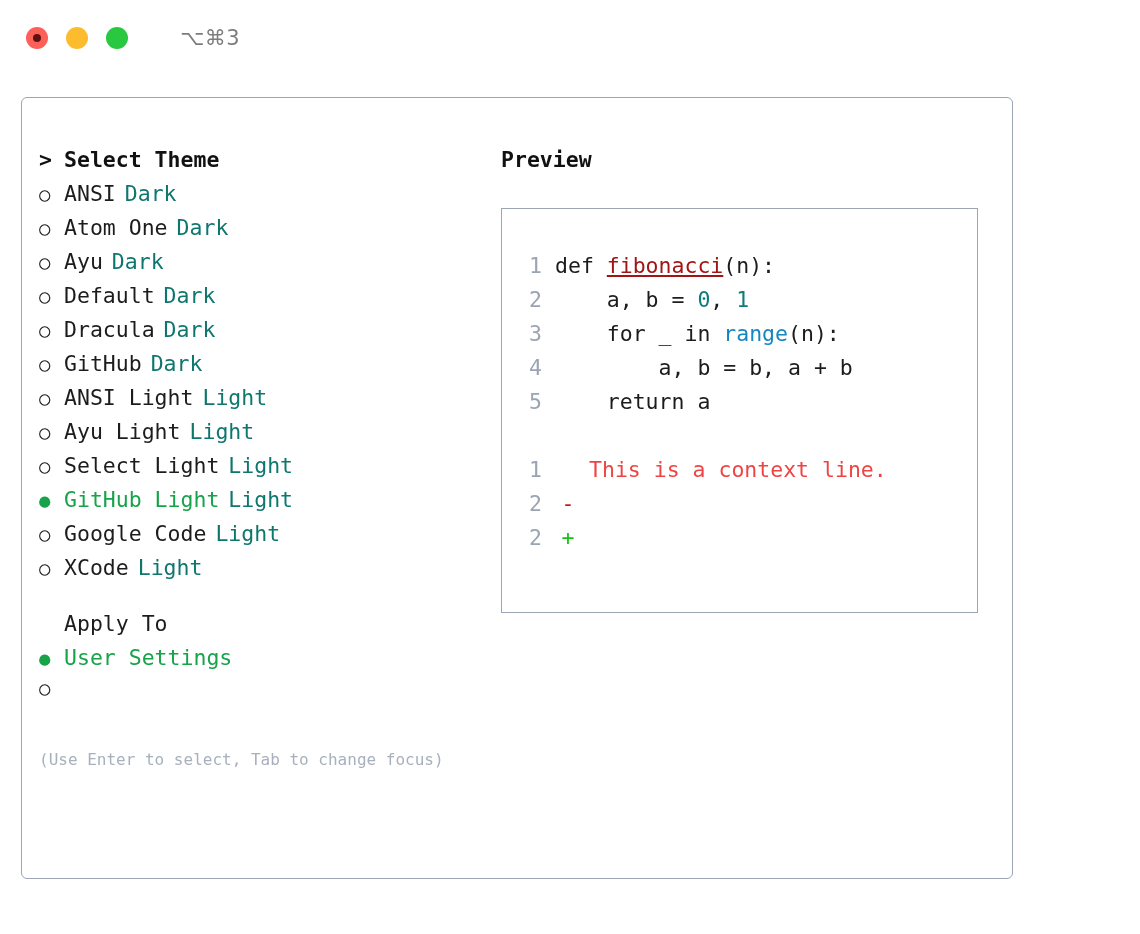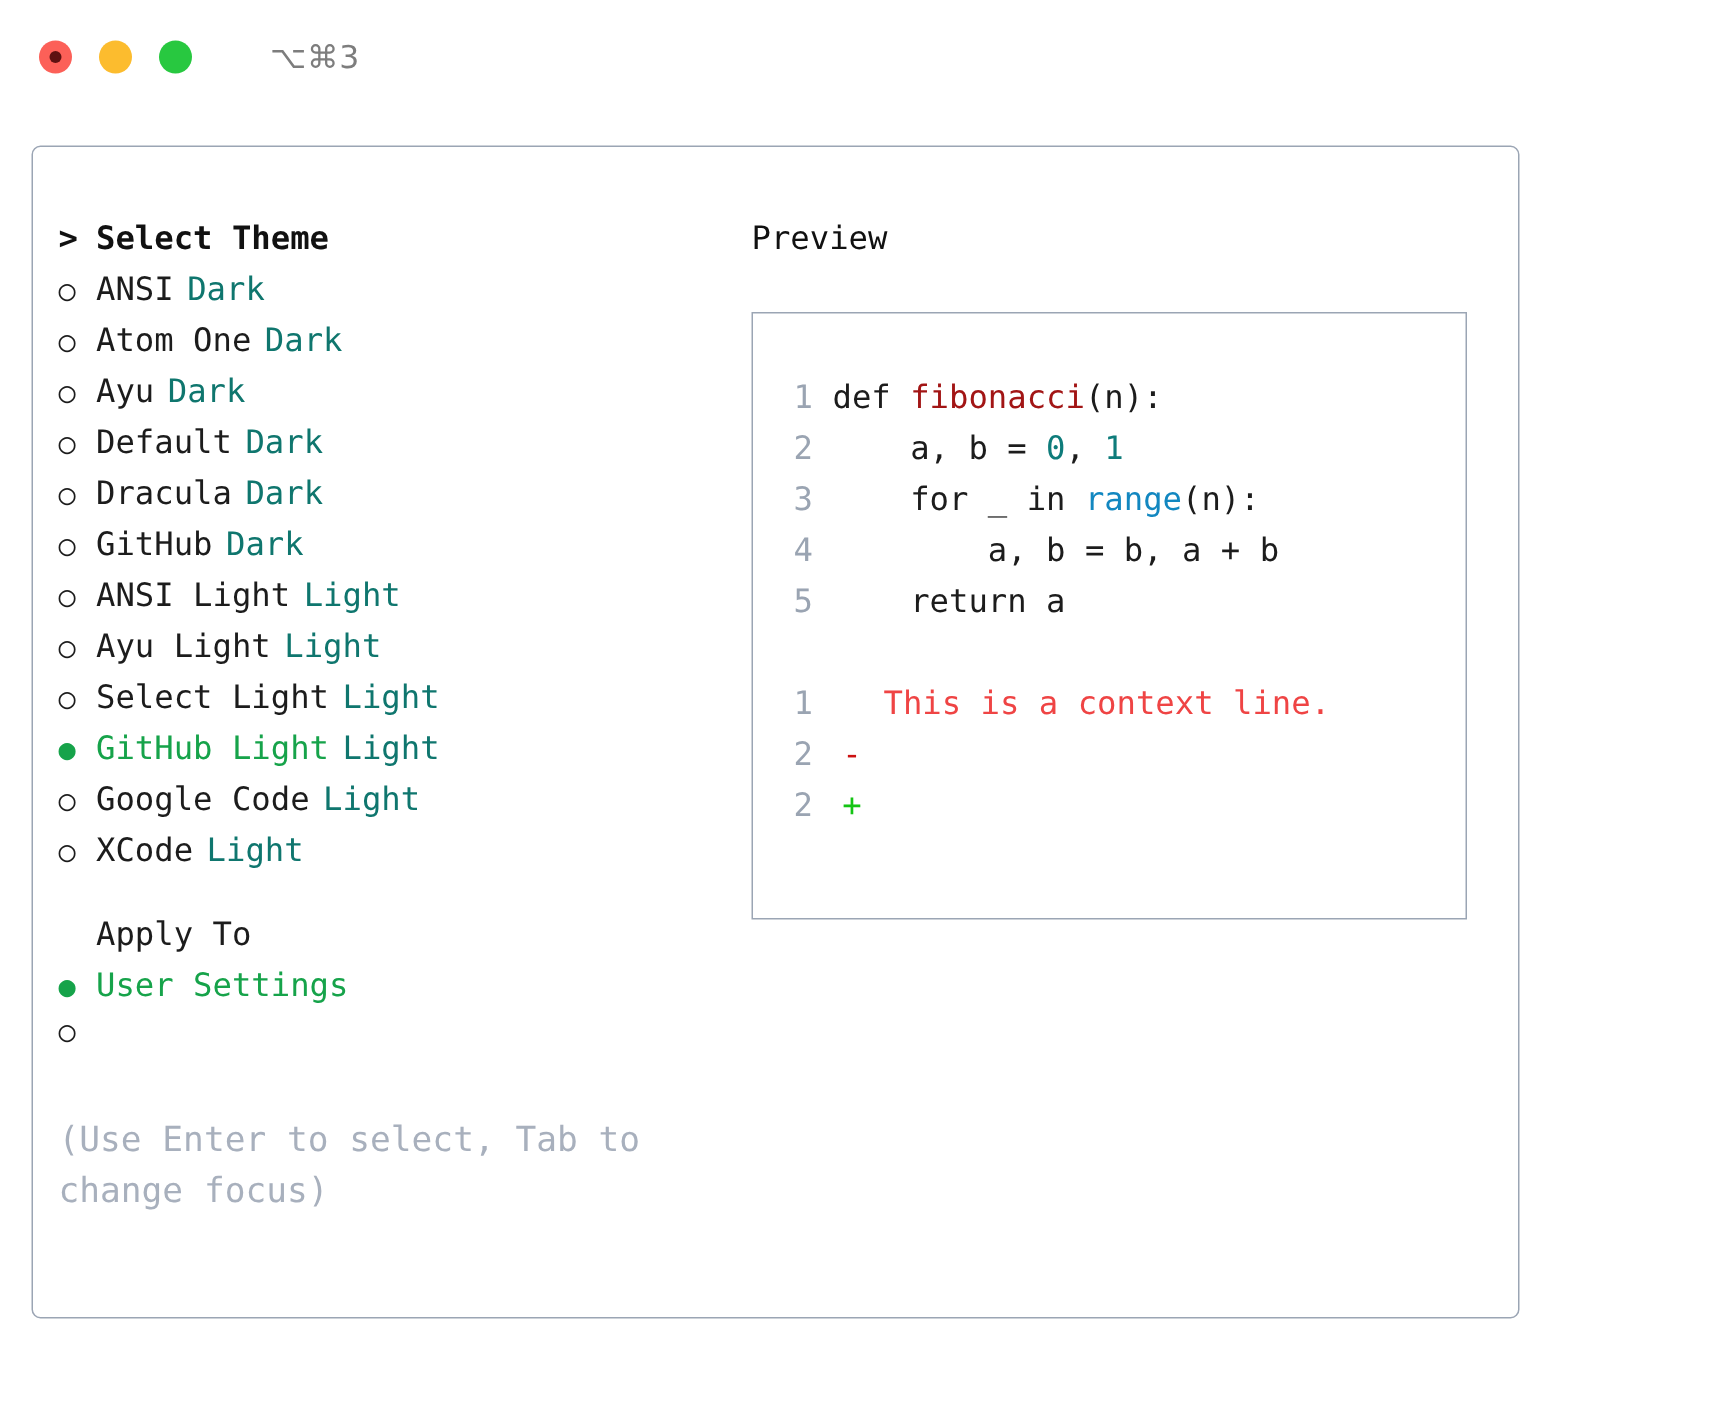--- a/index.html
+++ b/index.html
@@ -116,35 +116,35 @@
   .tag {
     color: #0f766e;
     margin-left: 9px;
   }
 
   .section-gap { height: 22px; }
 
   .hint {
     margin-top: 30px;
     color: #a8b0bd;
-    font-size: 23px;
+    font-size: 16px;
     line-height: 34px;
     width: 410px;
   }
 
   
   .right-col {
     position: absolute;
     left: 479px;
     top: 49px;
     width: 490px;
   }
   .preview-title {
     font-size: 21.5px;
-    font-weight: normal;
+    font-weight: bold;
     color: #111111;
     margin-bottom: 36px;
   }
   .preview-box {
     border: 1.5px solid #9ba5b4;
     box-sizing: border-box;
     width: 477px;
     height: 405px;
     padding: 44px 0 0 14px;
     background: #ffffff;
@@ -157,21 +157,21 @@
     white-space: pre;
   }
   .lineno {
     width: 26px;
     flex: 0 0 26px;
     text-align: right;
     color: #9aa4b2;
     margin-right: 13px;
   }
   .code-text { color: #1c1c1c; }
-  .tok-fn   { color: #a21515; }
+  .tok-fn   { color: #a21515; text-decoration: underline; }
   .tok-call { color: #1287c0; }
   .tok-num  { color: #0e7c7b; }
 
   .diff-gap { height: 34px; }
   .diff-line {
     display: flex;
     align-items: baseline;
     height: 34px;
     font-size: 21.5px;
     white-space: pre;

